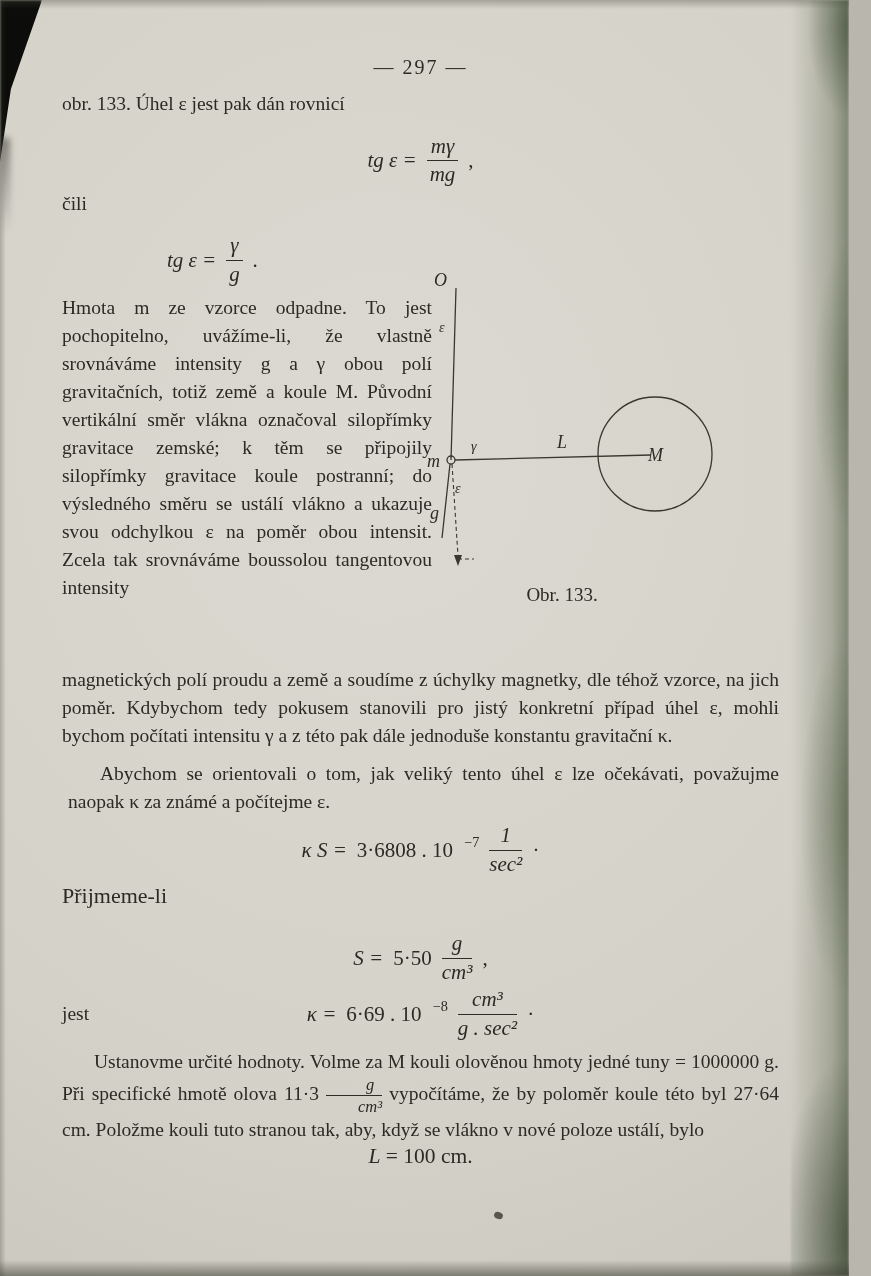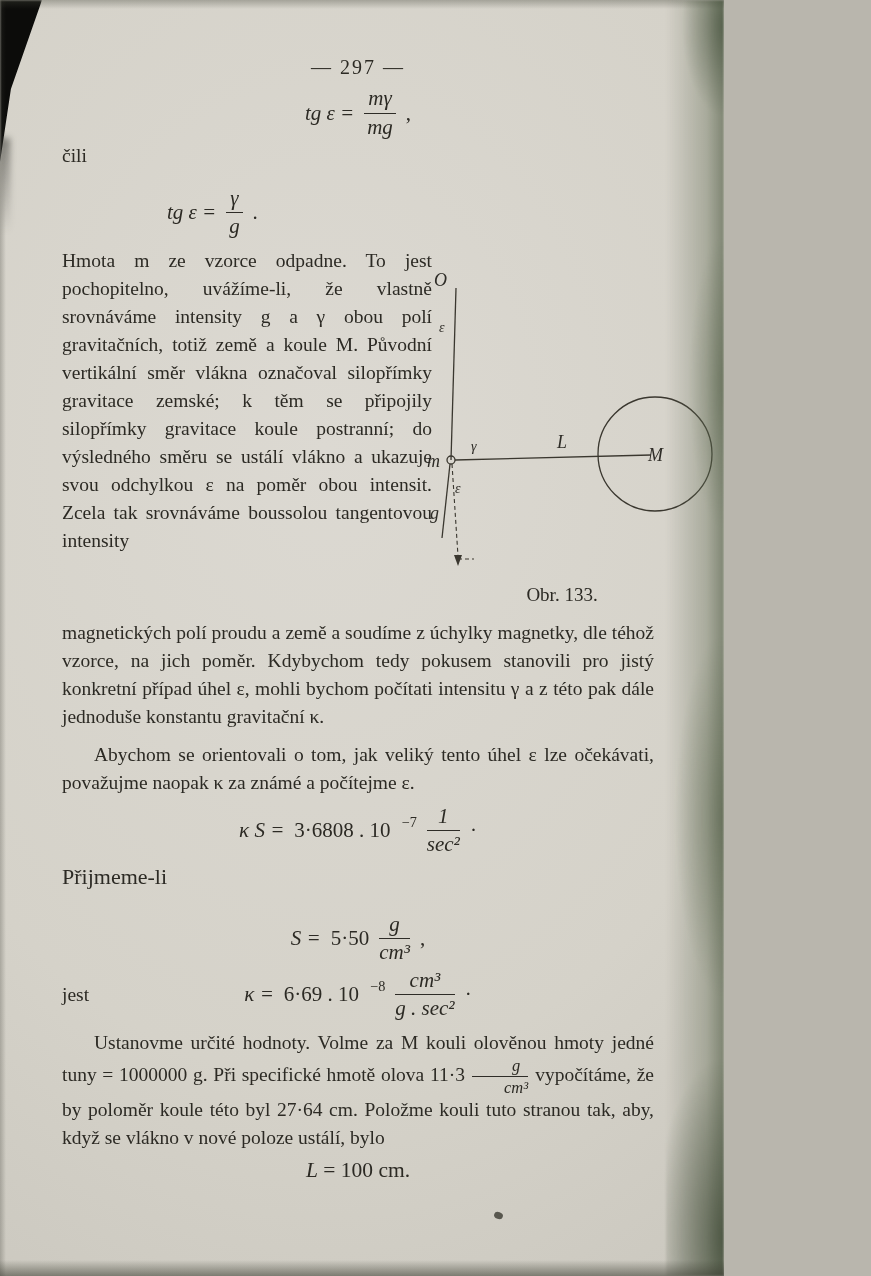--- a/index.html
+++ b/index.html
@@ -2,21 +2,21 @@
 <html><head>
 <meta charset="utf-8">
 <style>
   html,body{margin:0;padding:0;}
   body{
     width:871px;height:1276px;
     font-family:"Liberation Serif","DejaVu Serif",serif;
     background:#b9b6ad;
   }
   .page{
-    position:relative;width:724px;height:1276px;overflow:hidden;
+    position:relative;width:849px;height:1276px;overflow:hidden;
     background:radial-gradient(120% 90% at 45% 35%, #dcd9d2 0%, #d5d2c9 55%, #cbc8bf 85%, #c0bdb4 100%);
     color:#2c2a24;
   }
   .content{position:relative;padding:56px 70px 0 62px;}
   .pageno{text-align:center;font-size:20px;letter-spacing:2px;}
   .intro{margin-top:14px;font-size:19.5px;}
   .formula-line{text-align:center;margin-top:8px;min-height:52px;}
   .formula-line.left{text-align:left;padding-left:105px;margin-top:4px;}
   .formula{display:inline-flex;align-items:center;gap:10px;font-size:21px;}
   .f-var{font-style:italic;}
@@ -24,27 +24,27 @@
   .f-sup{font-size:0.68em;font-style:normal;position:relative;top:-0.55em;margin-left:1px;}
   .frac{display:inline-block;text-align:center;line-height:1.12;vertical-align:middle;}
   .frac .num{display:block;border-bottom:1.3px solid #2e2c27;padding:0 4px 2px;}
   .frac .den{display:block;padding-top:2px;}
   .frac.inline{font-size:16.5px;line-height:1.05;margin:0 7px;vertical-align:middle;}
   .cili,.side-word{font-size:19.5px;margin-top:6px;}
   .para{font-size:19.5px;line-height:28px;text-align:justify;margin:0;}
   .para1-left{width:370px;margin-top:8px;min-height:360px;}
   .para-cont{margin-top:12px;}
   .indent{text-indent:32px;}
-  .para2{margin-top:10px;}
+  .para2{margin-top:10px;margin-left:6px;}
   .dle-line{font-size:19.5px;line-height:28px;text-indent:32px;margin:0;}
   .plain-line{font-size:22px;line-height:28px;margin-top:6px;}
   .jest-row{position:relative;text-align:center;margin-top:4px;min-height:52px;}
   .jest-row .side-label{position:absolute;left:0;top:50%;transform:translateY(-50%);font-size:19.5px;}
   .para3{margin-top:8px;}
-  .f6-line{text-align:center;margin-top:6px;font-size:21.5px;}
+  .f6-line{text-align:center;font-size:21.5px;}
   
   .figure-wrap{position:absolute;left:427px;top:268px;width:345px;}
   .figure-wrap svg{display:block;}
   .figure-wrap .open{fill:none;stroke:#3a372f;stroke-width:1.3;}
   .figure-wrap line{stroke:#3a372f;stroke-width:1.3;}
   .figure-wrap .dash{stroke-dasharray:4 3;stroke-width:1.1;}
   .figure-wrap .fillshape{fill:#3a372f;stroke:none;}
   .figure-wrap text{fill:#2e2c27;font-size:18px;font-style:italic;font-family:"Liberation Serif","DejaVu Serif",serif;}
   .figure-wrap text.small{font-size:14px;}
   .figure-wrap figcaption{width:270px;text-align:center;font-size:19px;margin-top:4px;}
@@ -72,20 +72,21 @@
 </style>
 </head>
 <body>
 
 <div class="page">
 
   <div class="content">
 
     <div class="pageno">— 297 —</div>
 
+    <p class="intro">obr. 133. Úhel ε jest pak dán rovnicí</p>
 
     <div class="formula-line">
       <span class="formula">
         <span class="f-var">tg ε =</span>
         <span class="frac f-var">
           <span class="num">mγ</span>
           <span class="den">mg</span>
         </span>
         <span class="f-up">,</span>
       </span>

